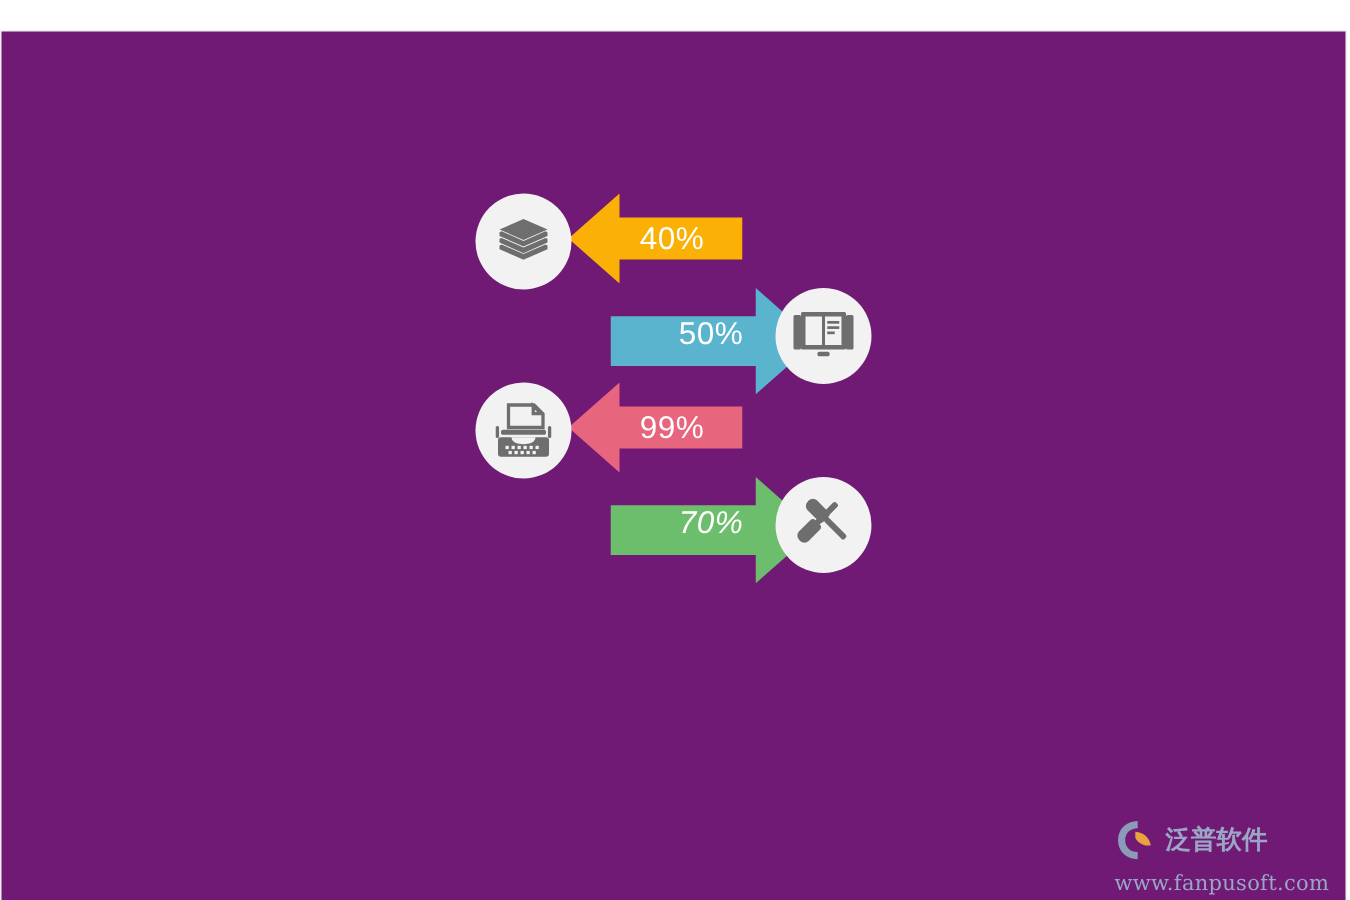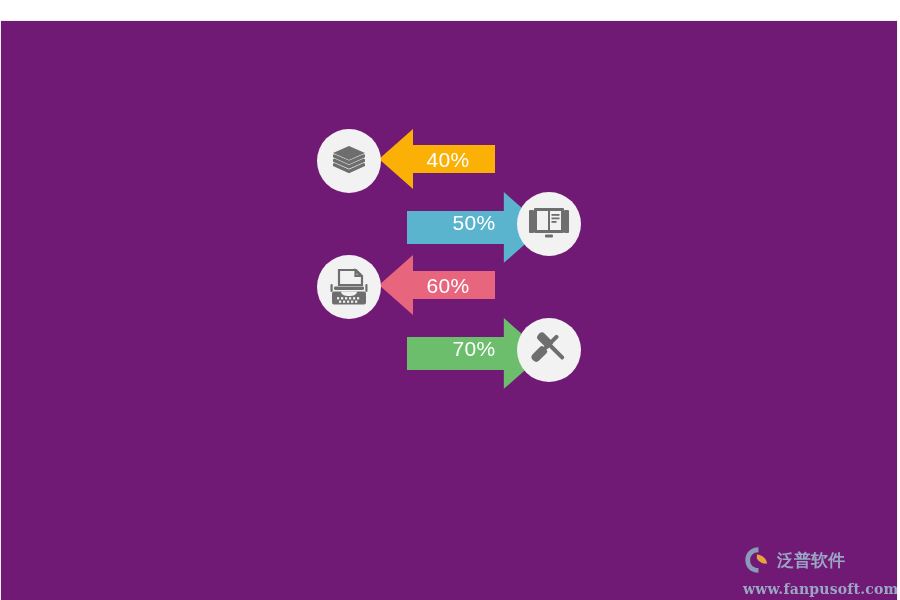--- a/index.html
+++ b/index.html
@@ -35,21 +35,21 @@
 
   .flow-row {
     position: absolute;
     left: 0;
     width: 300px;
     height: 80px;
   }
   .flow-row.r1 { top: 0px; }
   .flow-row.r2 { top: 63px; }
   .flow-row.r3 { top: 126px; }
-  .flow-row.r4 { top: 189px; }
+  .flow-row.r4 { top: 189px; font-style: italic; }
 
   
   .icon-badge {
     position: absolute;
     width: 64px;
     height: 64px;
     border-radius: 50%;
     background: #f2f2f2;
     display: flex;
     align-items: center;
@@ -122,21 +122,21 @@
     font-family: "DejaVu Sans", "Liberation Sans", sans-serif;
     font-size: 17px;
     font-weight: bold;
     color: #9aa6c4;
     line-height: 1;
     letter-spacing: 0px;
   }
   .wm-url {
     font-family: "DejaVu Serif", "Liberation Serif", serif;
     font-size: 14px;
-    font-weight: bold;
+    font-weight: normal;
     color: #9aa6c4;
     letter-spacing: 0.2px;
     text-align: right;
     margin-top: 2px;
   }
 </style>
 </head>
 <body>
 
 <div id="canvas">
@@ -214,21 +214,21 @@
                 <rect x="27" y="33.6" width="2.2" height="2.2"></rect>
               </g>
             </g>
           </svg>
         </span>
       </div>
       <div class="arrow arrow-left">
         <svg class="arrow-shape" viewBox="0 0 116 60" preserveAspectRatio="none">
           <polygon points="0,30 34,0 34,16 116,16 116,44 34,44 34,60" fill="#e8657e"></polygon>
         </svg>
-        <span class="arrow-label">60%</span>
+        <span class="arrow-label">99%</span>
       </div>
     </div>
 
     <div class="flow-row r4">
       <div class="icon-badge right">
         <span>
           <svg width="42" height="42" viewBox="0 0 42 42">
             <g fill="#6e6e6e">
               <g transform="rotate(-45 21 21)">
                 <path d="M6.5 12.5 h10.5 a2.5,2.5 0 0 1 2.5,2.5 v4 a2.5,2.5 0 0 1 -2.5,2.5 h-10.5 a4,4 0 0 1 -4,-4 v-1 a4,4 0 0 1 4,-4 z"></path>

